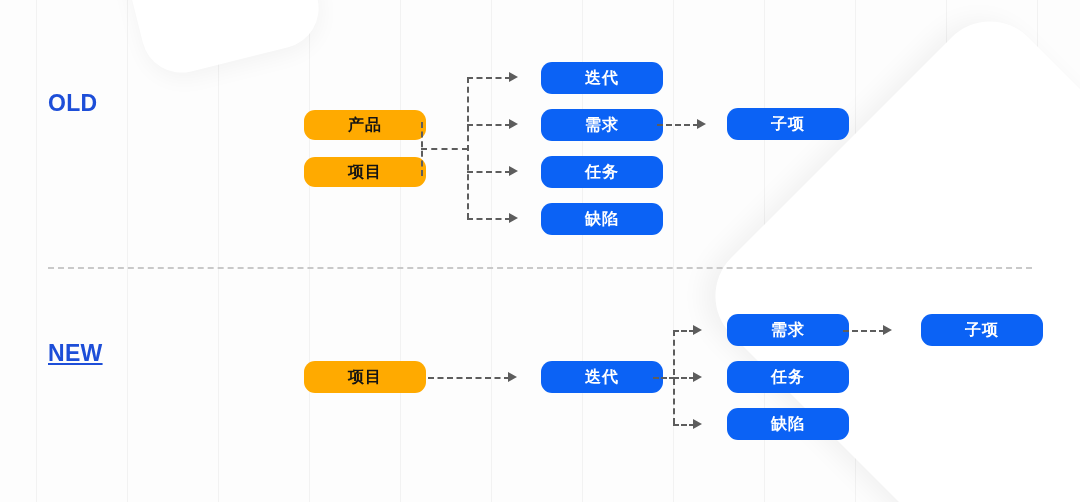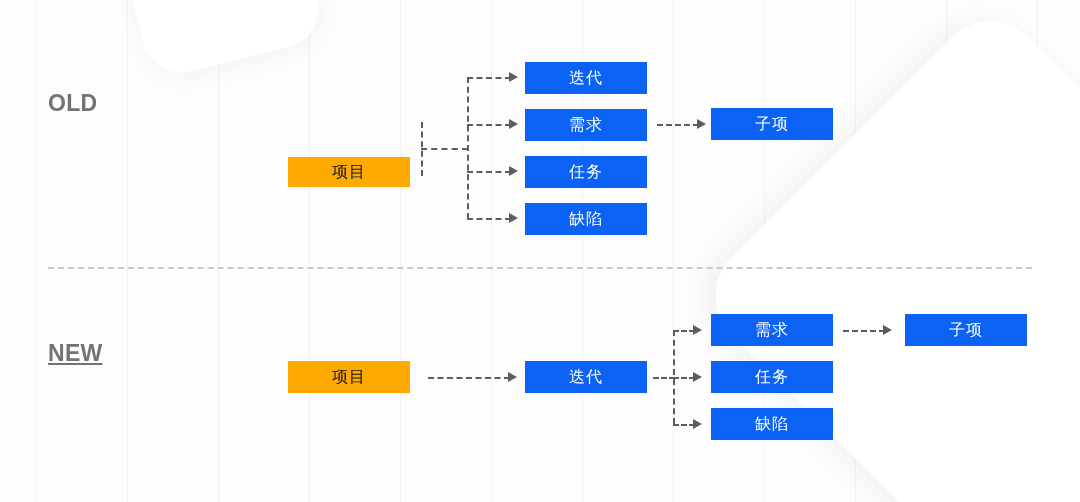--- a/index.html
+++ b/index.html
@@ -63,44 +63,45 @@
     width: 984px;
     height: 0;
     border-top: 2px dashed #c9c9c9;
   }
 
   
   .sec-title {
     position: absolute;
     font-size: 23px;
     font-weight: bold;
-    color: #737373;
+    color: #1d4ed8;
     letter-spacing: 0.3px;
     white-space: nowrap;
   }
   .sec-desc {
     position: absolute;
     font-size: 13.5px;
     line-height: 21px;
     color: #1c1c1c;
     white-space: pre-line;
   }
 
   
   .node {
     position: absolute;
     display: flex;
     align-items: center;
     justify-content: center;
-    border-radius: 0;
+    border-radius: 11px;
     font-size: 16px;
-    font-weight: normal;
+    font-weight: bold;
     letter-spacing: 1px;
     box-sizing: border-box;
     user-select: none;
+    margin-left: 16px;
   }
   .node.orange {
     background: #FFAA00;
     color: #141414;
   }
   .node.blue {
     background: #0B62F5;
     color: #ffffff;
   }
 
@@ -128,20 +129,21 @@
 <body>
 
 <div id="canvas">
 
   <div class="bg-grid"></div>
   <div class="bg-shape-round"></div>
   <div class="bg-shape-diag"></div>
 
   <div class="sec-title" style="left:48px; top:90px;">OLD</div>
 
+  <div class="node orange" style="left:288px; top:110px; width:122px; height:30px;">产品</div>
   <div class="node orange" style="left:288px; top:157px; width:122px; height:30px;">项目</div>
 
   <div class="conn-v" style="left:421px; top:122px; height:54px;"></div>
   <div class="conn-h" style="left:421px; top:148px; width:47px;"></div>
 
   <div class="conn-v" style="left:467px; top:77px; height:142px;"></div>
 
   <div class="conn-h" style="left:467px; top:77px; width:44px;"></div>
   <div class="arrow-r" style="left:509px; top:71.5px;"></div>
 

